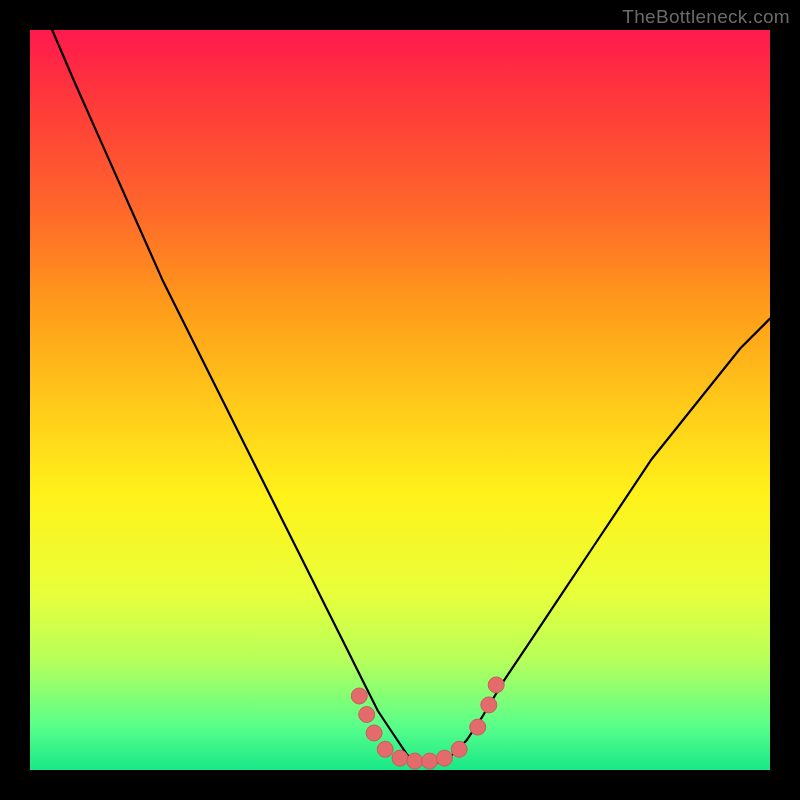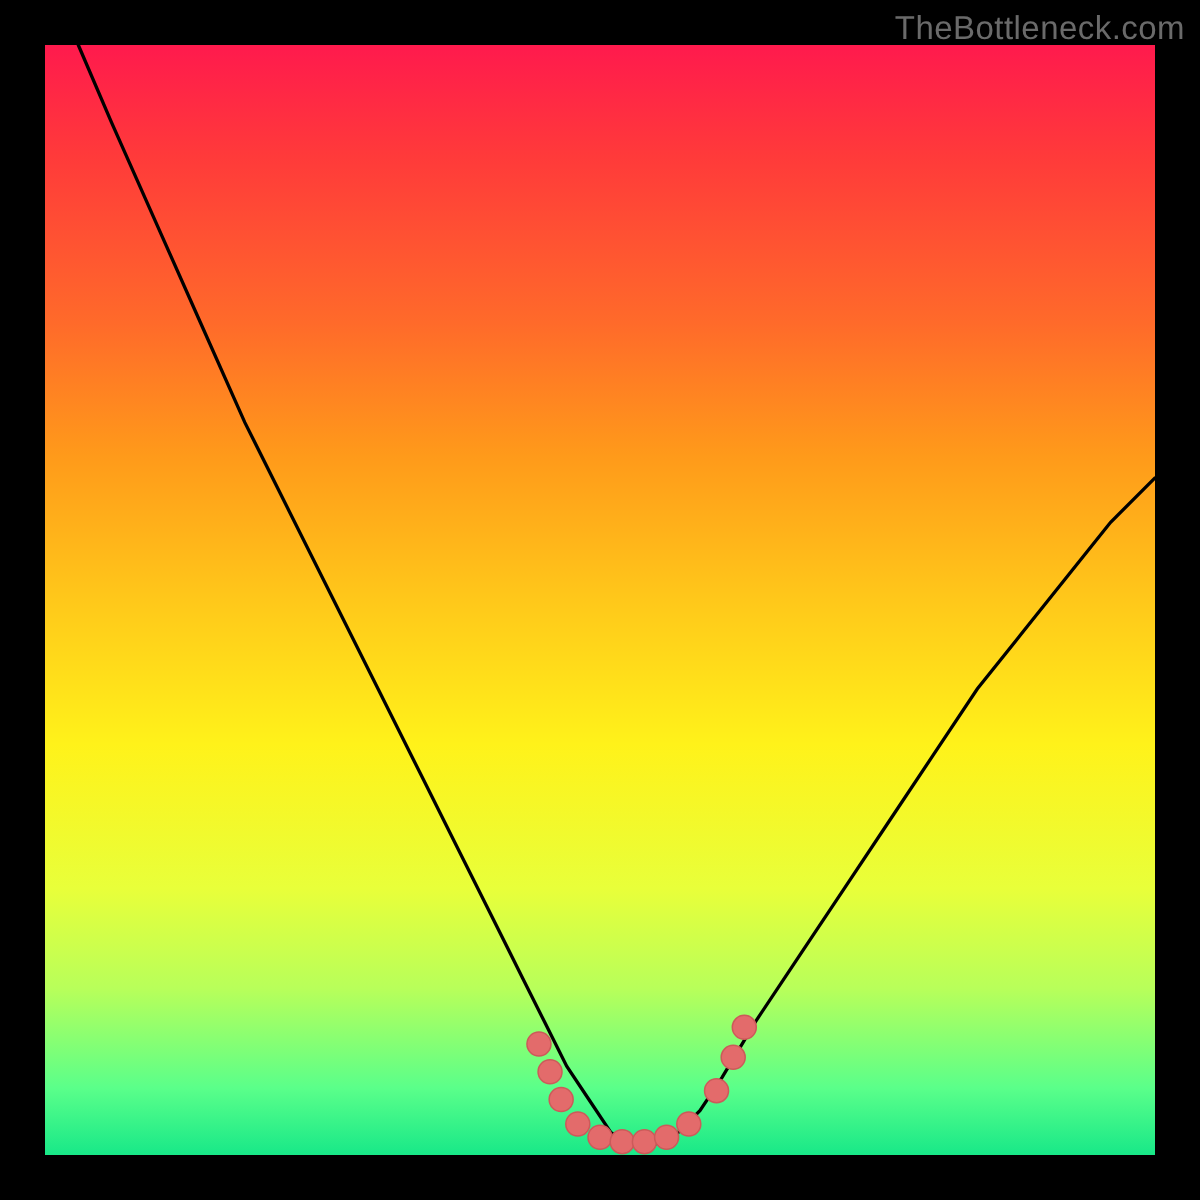--- a/index.html
+++ b/index.html
@@ -37,21 +37,21 @@
       #b8ff5a 85%,
       #5aff8a 94%,
       #18e888 100%
     );
   }
   .watermark {
     position: absolute;
     top: 6px;
     right: 10px;
     color: #6a6a6a;
-    font-size: 22px;
+    font-size: 19px;
     font-weight: 500;
     letter-spacing: 0.3px;
     user-select: none;
   }
   svg.curve {
     position: absolute;
     left: 0;
     top: 0;
     width: 740px;
     height: 740px;

